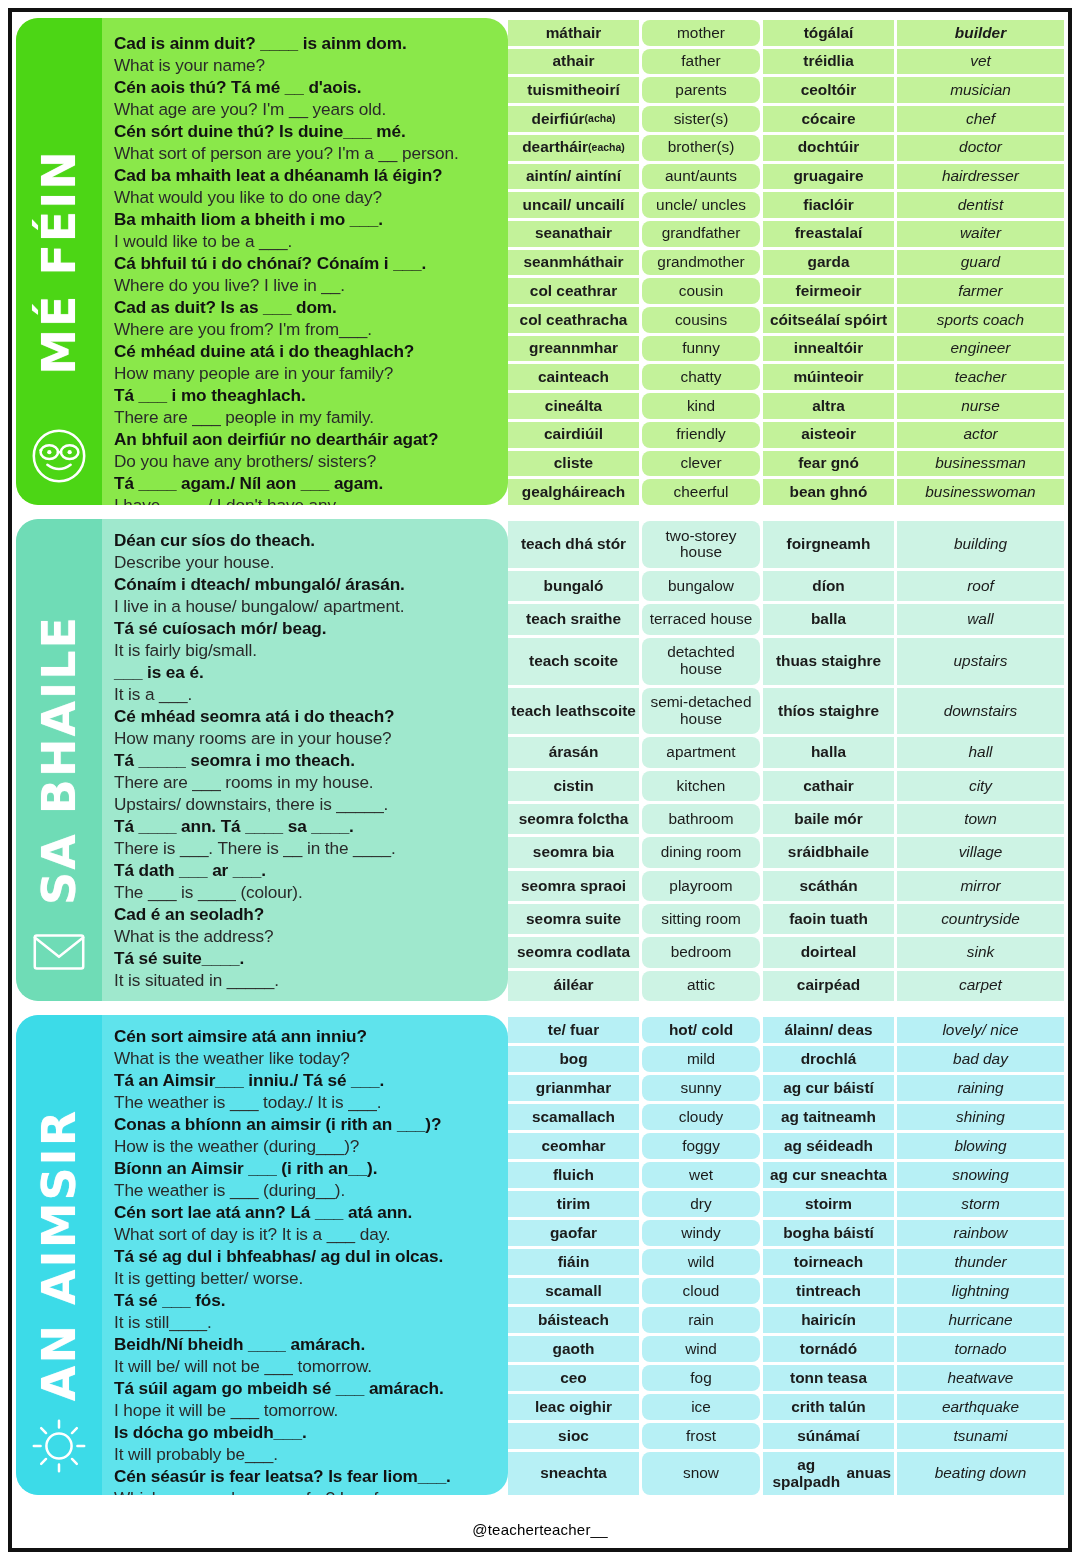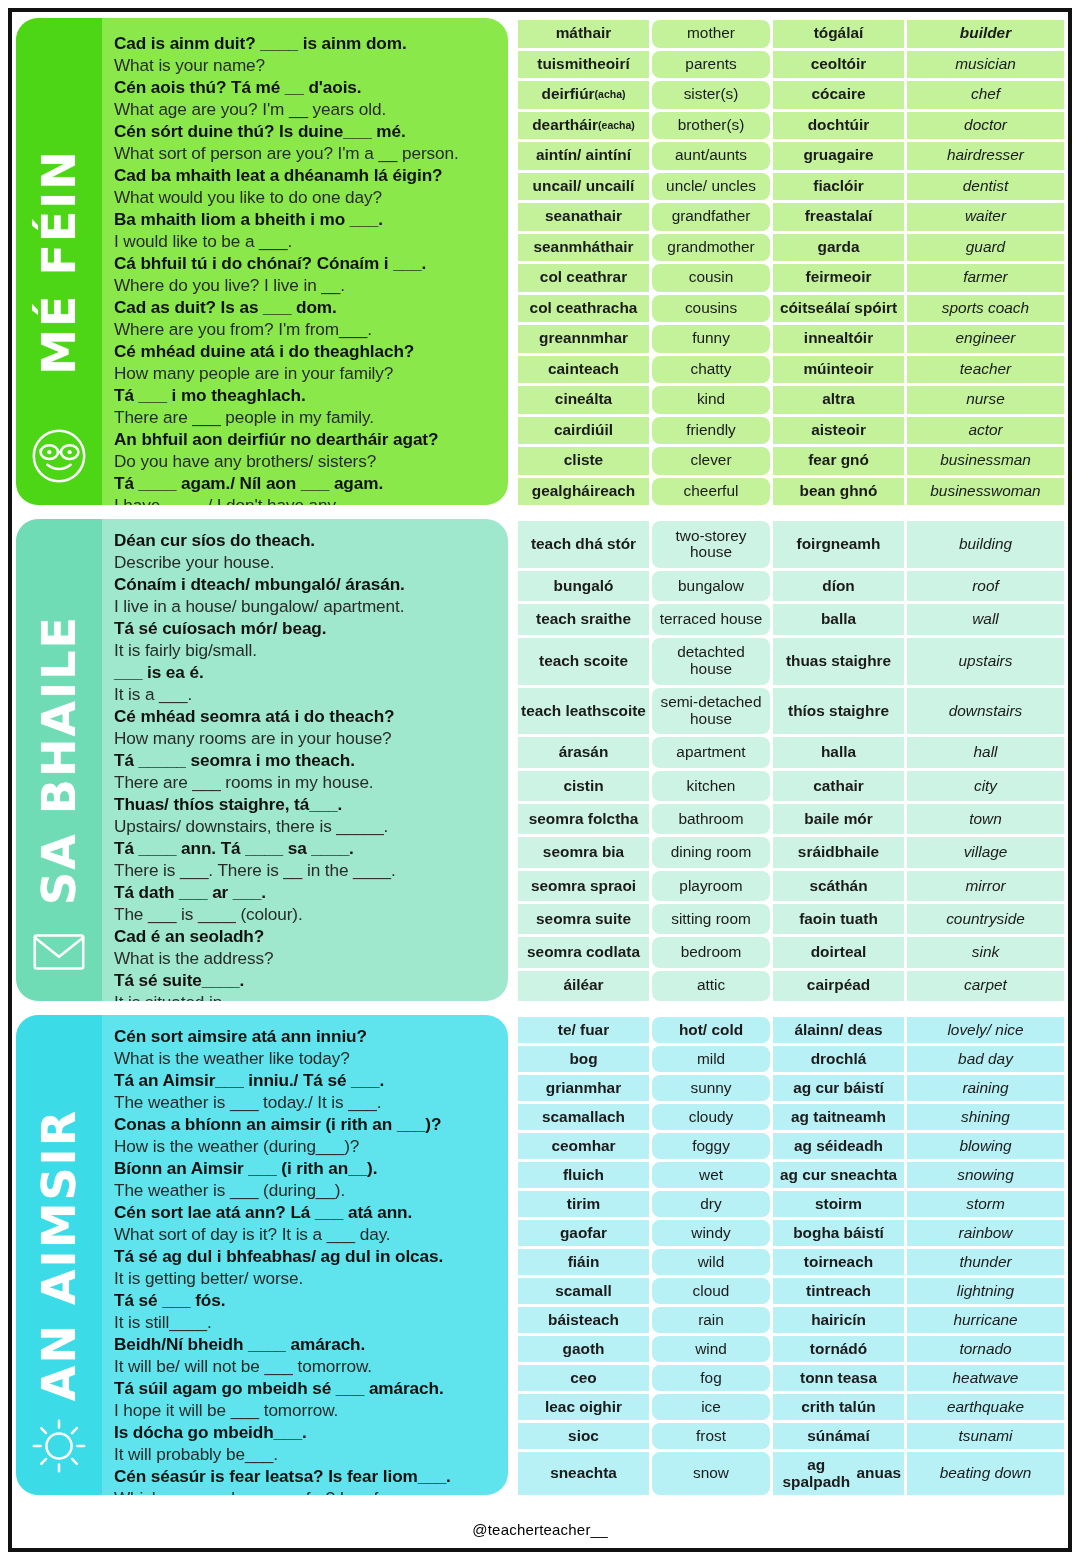--- a/index.html
+++ b/index.html
@@ -89,21 +89,20 @@
     color: #2a2a2a;
     font-size: 17.2px;
     line-height: 1.28;
     letter-spacing: -0.1px;
     margin-bottom: 0px;
   }
 
   
   .vocab {
     flex: 1 1 auto;
-    margin-left: 10px;
     display: flex;
     flex-direction: column;
     gap: 3px;
     padding-top: 2px;
   }
   .vrow {
     display: flex;
     gap: 3px;
     flex: 1 1 auto;
     min-height: 0;
@@ -206,20 +205,26 @@
           </div>
         </div>
         <div class="vocab">
           <div class="vrow">
             <div class="vcell ga">máthair</div>
             <div class="vcell en">mother</div>
             <div class="vcell ga2">tógálaí</div>
             <div class="vcell en2 bold">builder</div>
           </div>
           <div class="vrow">
+            <div class="vcell ga">athair</div>
+            <div class="vcell en">father</div>
+            <div class="vcell ga2">tréidlia</div>
+            <div class="vcell en2">vet</div>
+          </div>
+          <div class="vrow">
             <div class="vcell ga">tuismitheoirí</div>
             <div class="vcell en">parents</div>
             <div class="vcell ga2">ceoltóir</div>
             <div class="vcell en2">musician</div>
           </div>
           <div class="vrow">
             <div class="vcell ga">deirfiúr<span class="sub">(acha)</span></div>
             <div class="vcell en">sister(s)</div>
             <div class="vcell ga2">cócaire</div>
             <div class="vcell en2">chef</div>
@@ -321,21 +326,20 @@
             <div class="ph-ga">Cónaím i dteach/ mbungaló/ árasán.</div>
             <div class="ph-en">I live in a house/ bungalow/ apartment.</div>
             <div class="ph-ga">Tá sé cuíosach mór/ beag.</div>
             <div class="ph-en">It is fairly big/small.</div>
             <div class="ph-ga">___ is ea é.</div>
             <div class="ph-en">It is a ___.</div>
             <div class="ph-ga">Cé mhéad seomra atá i do theach?</div>
             <div class="ph-en">How many rooms are in your house?</div>
             <div class="ph-ga">Tá _____ seomra i mo theach.</div>
             <div class="ph-en">There are ___ rooms in my house.</div>
-            <div class="ph-ga">Thuas/ thíos staighre, tá___.</div>
             <div class="ph-en">Upstairs/ downstairs, there is _____.</div>
             <div class="ph-ga">Tá ____ ann. Tá ____ sa ____.</div>
             <div class="ph-en">There is ___. There is __ in the ____.</div>
             <div class="ph-ga">Tá dath ___ ar ___.</div>
             <div class="ph-en">The ___ is ____ (colour).</div>
             <div class="ph-ga">Cad é an seoladh?</div>
             <div class="ph-en">What is the address?</div>
             <div class="ph-ga">Tá sé suite____.</div>
             <div class="ph-en">It is situated in _____.</div>
           </div>

